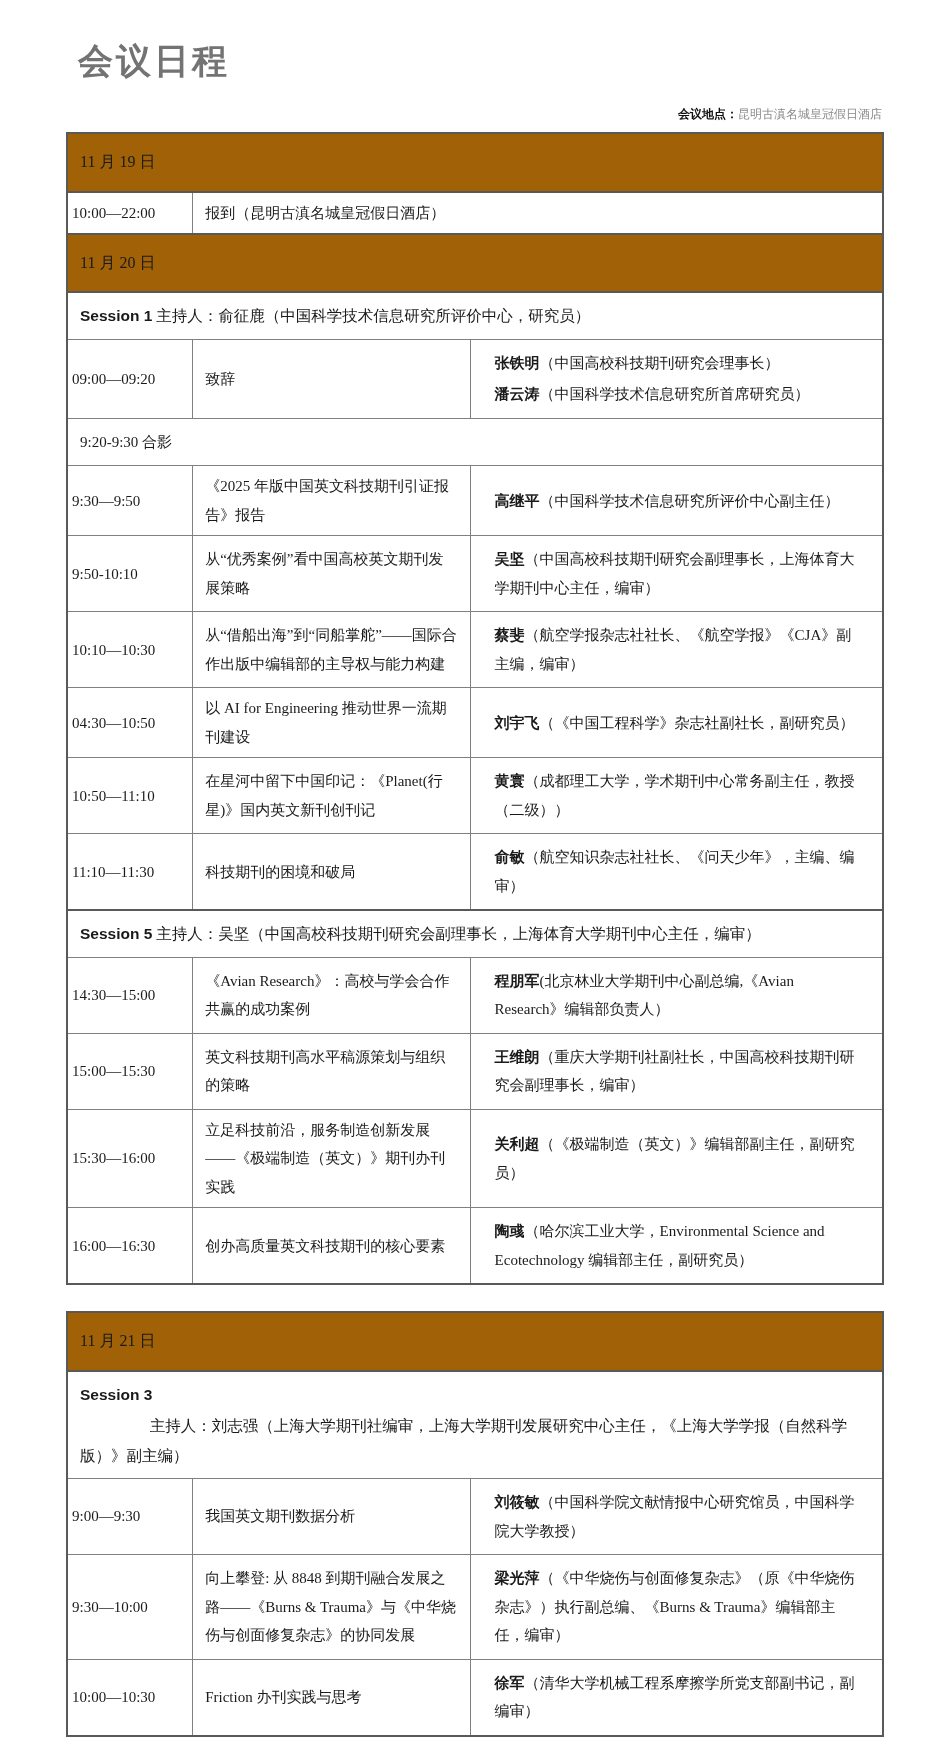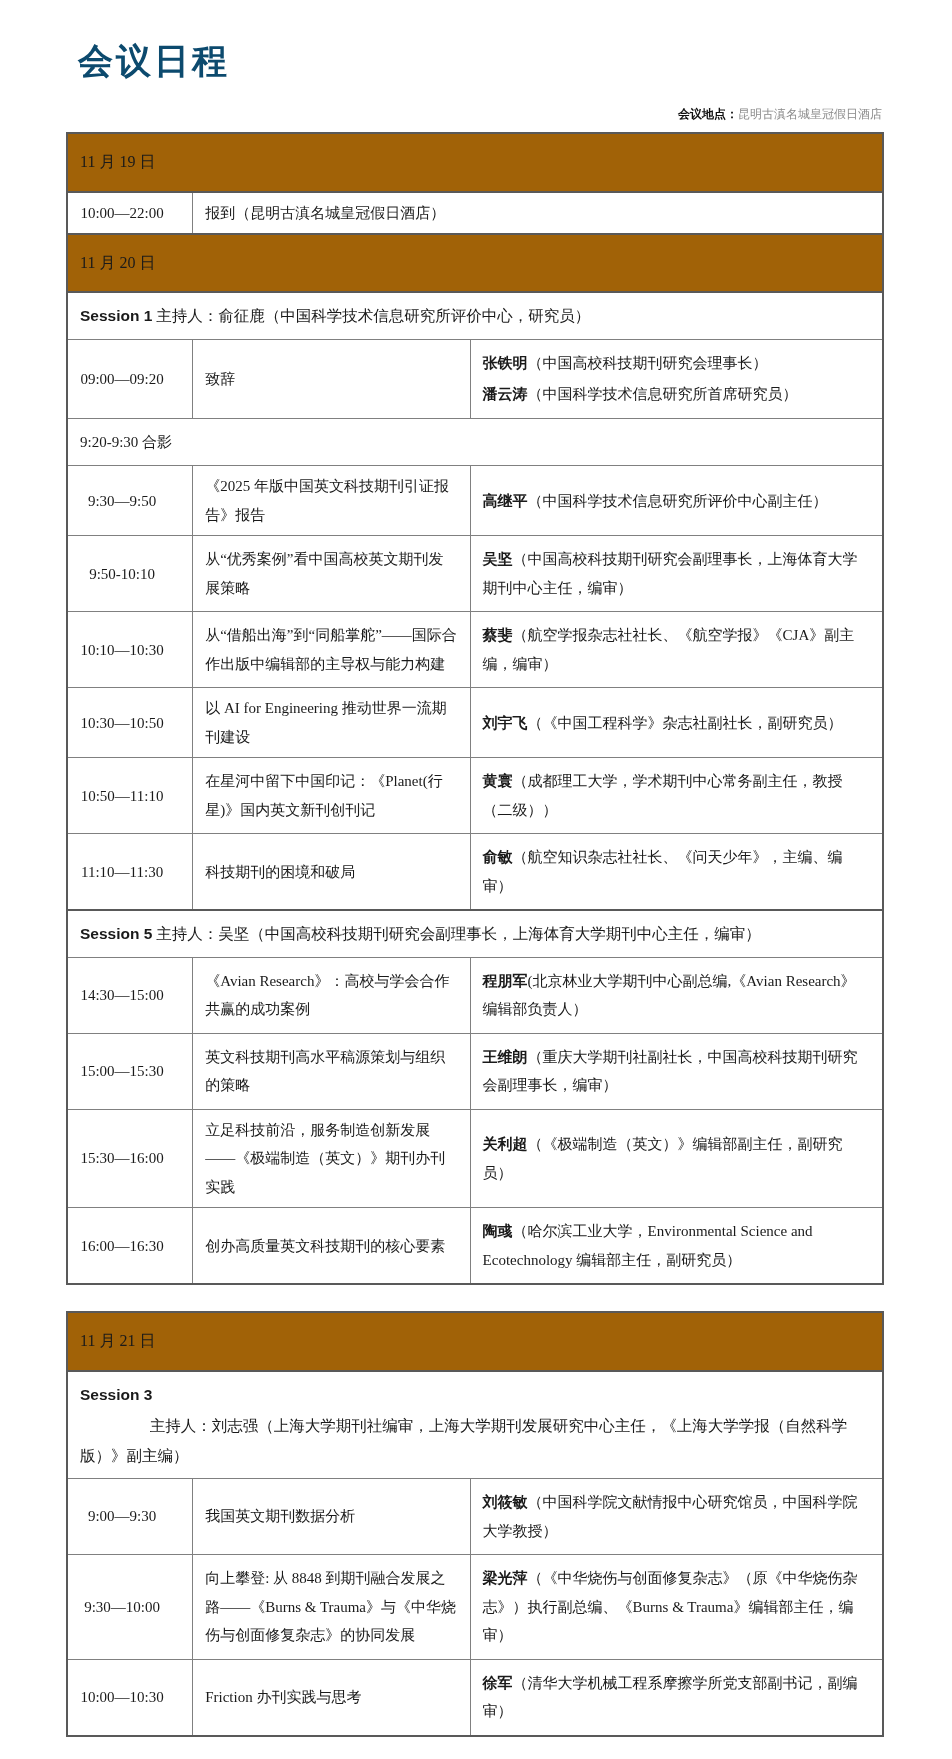--- a/index.html
+++ b/index.html
@@ -7,21 +7,21 @@
     width:952px;
     font-family:"Liberation Serif","DejaVu Serif",serif;
     color:#1a1a1a;
     -webkit-font-smoothing:antialiased;
   }
   .page{padding:34px 68px 60px 66px;}
   h1{
     margin:4px 0 20px 12px;
     font-size:35px;
     font-weight:700;
-    color:#0c4a6e;
+    color:#737373;
     letter-spacing:3px;
   }
   .venue{
     text-align:right;
     font-size:12px;
     margin:0 2px 8px 0;
     line-height:1.6;
   }
   .venue .lbl{font-weight:700;color:#111;}
   .venue .val{color:#8a8a8a;}
@@ -47,22 +47,22 @@
     padding:13px 12px;
     font-size:16px;
   }
   td.session{
     border-top:2px solid #595959;
     padding:8px 12px;
     font-size:15.5px;
   }
   td.session b{font-family:Liberation Sans, sans-serif;}
   td.note{padding:9px 12px;}
-  td.time{text-align:center;white-space:nowrap;padding-left:4px;padding-right:20px;}
-  td.speaker p{margin:3px 0;}
+  td.time{text-align:left;white-space:nowrap;padding-left:4px;padding-right:20px;}
+  td.speaker p{margin:3px 12px;}
   td.speaker b,{font-weight:700;}
   p.indent{text-indent:4.5em;margin:2px 0 0 0;}
   td.session p{margin:2px 0 0 0;}
 </style>
 </head>
 <body>
 
 <div class="page">
   <h1>会议日程</h1>
   <div class="venue">
@@ -115,21 +115,21 @@
           </td>
         </tr>
         <tr>
           <td class="time">10:10—10:30</td>
           <td class="topic">从“借船出海”到“同船掌舵”——国际合作出版中编辑部的主导权与能力构建</td>
           <td class="speaker">
             <p><b>蔡斐</b>（航空学报杂志社社长、《航空学报》《CJA》副主编，编审）</p>
           </td>
         </tr>
         <tr>
-          <td class="time">10:30—10:50</td>
+          <td class="time">04:30—10:50</td>
           <td class="topic">以 AI for Engineering 推动世界一流期刊建设</td>
           <td class="speaker">
             <p><b>刘宇飞</b>（《中国工程科学》杂志社副社长，副研究员）</p>
           </td>
         </tr>
         <tr>
           <td class="time">10:50—11:10</td>
           <td class="topic">在星河中留下中国印记：《Planet(行星)》国内英文新刊创刊记</td>
           <td class="speaker">
             <p><b>黄寰</b>（成都理工大学，学术期刊中心常务副主任，教授（二级））</p>

